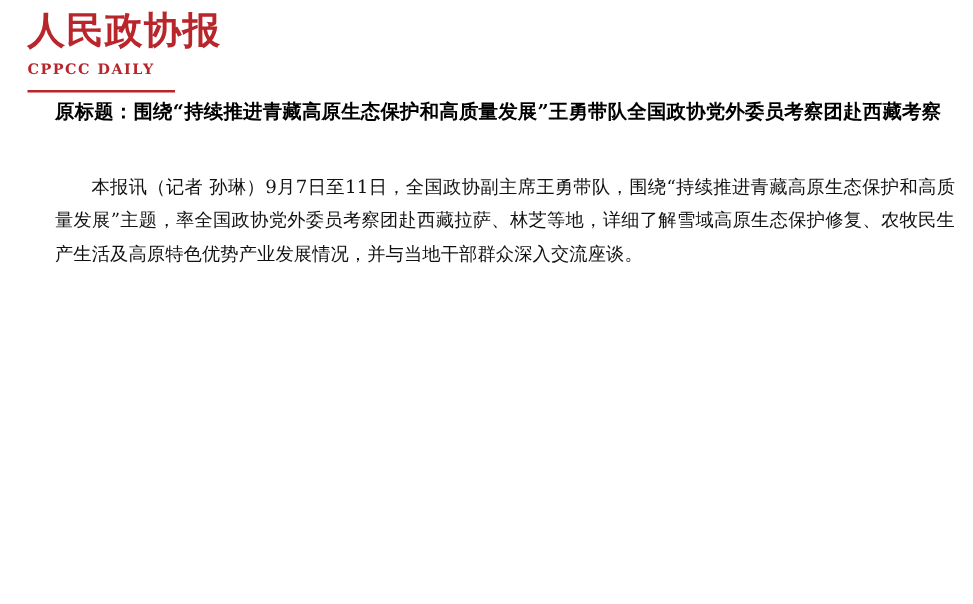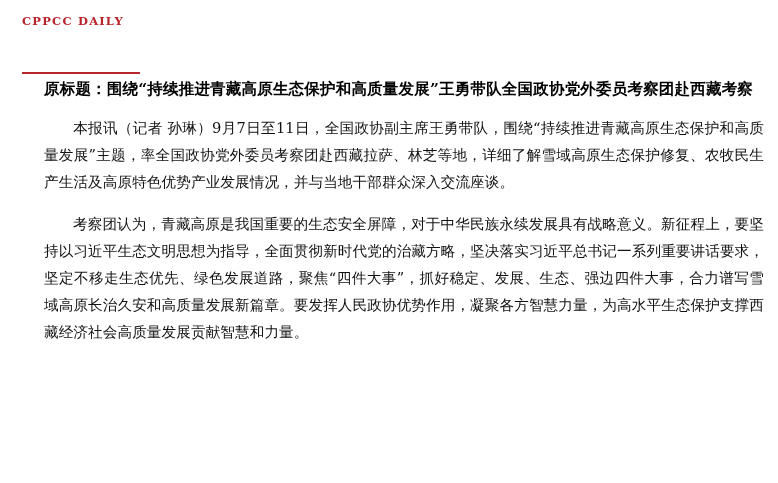--- a/index.html
+++ b/index.html
@@ -66,32 +66,32 @@
   .para {
     font-family: "DejaVu Serif", "Liberation Serif", serif;
     font-size: 14.6px;
     color: #111111;
     line-height: 27px;
     margin-top: 15px;
     text-align: justify;
     letter-spacing: 0.1px;
     overflow: hidden;
   }
-  .para.first { margin-top: 14px; }
+  .para.first { margin-top: 36px; }
   .indent { display: inline-block; width: 29px; }
 </style>
 </head>
 <body>
 
 <div class="masthead">
+  <div class="masthead-cn">人民政协报</div>
   <div class="masthead-rule"></div>
   <div class="masthead-en">CPPCC DAILY</div>
 </div>
 
 <div class="doc">
   <div class="headline">原标题：围绕“持续推进青藏高原生态保护和高质量发展”王勇带队全国政协党外委员考察团赴西藏考察</div>
 
   <div class="para first"><span class="indent"></span><span>本报讯（记者 孙琳）9月7日至11日，全国政协副主席王勇带队，围绕“持续推进青藏高原生态保护和高质量发展”主题，率全国政协党外委员考察团赴西藏拉萨、林芝等地，详细了解雪域高原生态保护修复、农牧民生产生活及高原特色优势产业发展情况，并与当地干部群众深入交流座谈。</span></div>
 
 
-  <div class="para"><span class="indent"></span><span>考察团认为，青藏高原是我国重要的生态安全屏障，对于中华民族永续发展具有战略意义。新征程上，要坚持以习近平生态文明思想为指导，全面贯彻新时代党的治藏方略，坚决落实习近平总书记一系列重要讲话要求，坚定不移走生态优先、绿色发展道路，聚焦“四件大事”，抓好稳定、发展、生态、强边四件大事，合力谱写雪域高原长治久安和高质量发展新篇章。要发挥人民政协优势作用，凝聚各方智慧力量，为高水平生态保护支撑西藏经济社会高质量发展贡献智慧和力量。</span></div>
 
 </div>
 
 </body></html>

